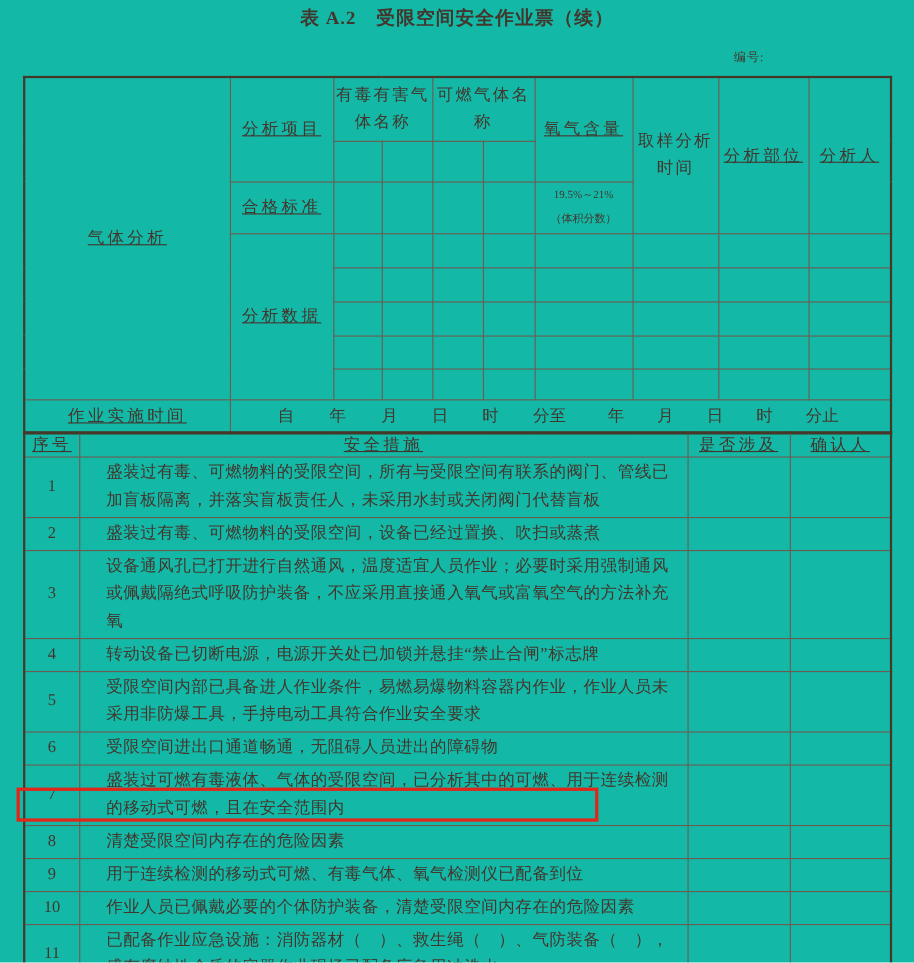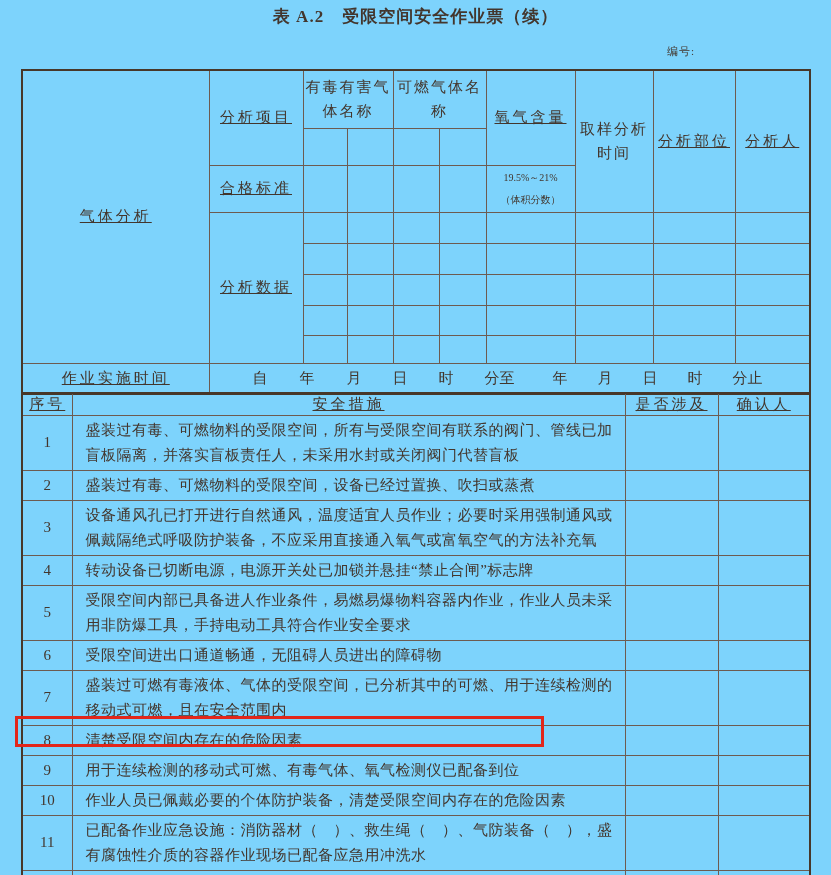--- a/index.html
+++ b/index.html
@@ -1,38 +1,38 @@
 <!DOCTYPE html>
 <html><head>
 <meta charset="utf-8">
 <style>
   html,body { margin:0; padding:0; background:#ffffff; }
   .page {
     position:relative; width:831px; height:875px; overflow:hidden;
-    background:#7dd3fc; color:#43362d;
+    background:#14b8a6; color:#43362d;
     font-family:"Liberation Serif","DejaVu Serif",serif;
   }
   .title {
     position:absolute; top:5px; left:0; width:100%; text-align:center;
     font-size:17px; font-weight:bold; letter-spacing:1px;
   }
   .docnum { position:absolute; top:44px; left:667px; font-size:11px; letter-spacing:1px; }
 
   table { border-collapse:collapse; table-layout:fixed; }
   .gas-table   { position:absolute; left:21px; top:69px;  width:790px; border:2px solid #473729; }
   .safety-table{ position:absolute; left:21px; top:392px; width:790px; border:2px solid #473729; }
   td {
     border:1px solid #6d5b50; font-size:15px; text-align:center;
     vertical-align:middle; padding:0; overflow:hidden;
   }
   .hd { letter-spacing:3px;text-decoration:underline; }
   .hd2 { letter-spacing:2px; line-height:24px; }
   .oxy { font-size:10px; line-height:22px; letter-spacing:0; }
   .measure {
-    text-align:left; padding:2px 4px 2px 13px; line-height:25px;
+    text-align:left; padding:2px 4px 2px 24px; line-height:25px;
     letter-spacing:0.5px;
   }
   .timecell { position:relative; }
   .tk { position:absolute; top:50%; transform:translateY(-50%); font-size:15px; white-space:nowrap; }
   .red-box {
     position:absolute; left:15px; top:716px; width:529px; height:31px;
     border:3px solid #e2261a; z-index:4; box-sizing:border-box;
     pointer-events:none;
   }
 </style>

